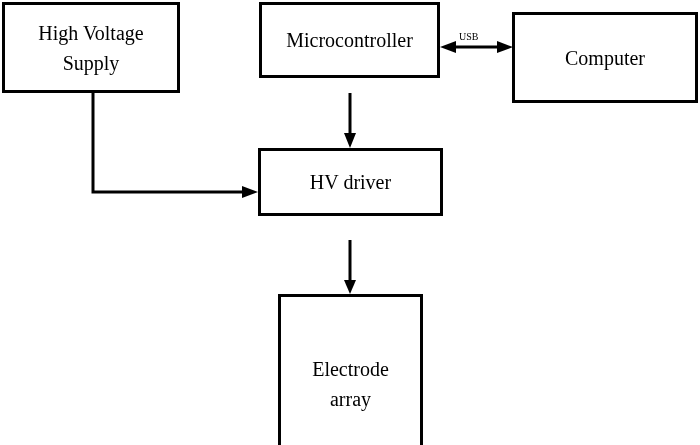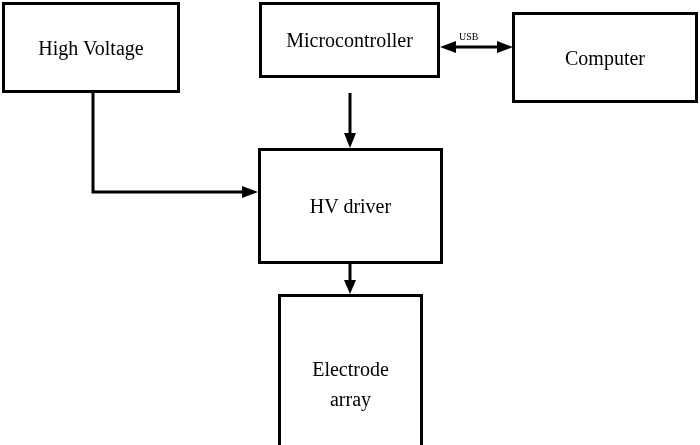--- a/index.html
+++ b/index.html
@@ -35,21 +35,21 @@
     flex-direction: column;
     align-items: center;
     justify-content: center;
     text-align: center;
     font-size: 20px;
     line-height: 30px;
   }
   #hv-supply       { left: 2px;   top: 2px;   width: 178px; height: 91px; }
   #microcontroller { left: 259px; top: 2px;   width: 181px; height: 76px; }
   #computer        { left: 512px; top: 12px;   width: 186px; height: 91px; font-family: Liberation Serif, serif; }
-  #hv-driver       { left: 258px; top: 148px; width: 185px; height: 116px; }
+  #hv-driver       { left: 258px; top: 148px; width: 185px; height: 68px; }
   #electrode-array { left: 278px; top: 294px; width: 145px; height: 180px; }
   .edge-label {
     position: absolute;
     left: 440px;
     top: 29px;
     width: 73px;
     text-align: left;
     font-size: 10px;
     line-height: 16px;
     margin-left: 19px;
@@ -79,20 +79,21 @@
     </g>
 
     <g>
       <line x1="350" y1="240" x2="350" y2="281"></line>
       <polygon points="350,294 344,280 356,280"></polygon>
     </g>
   </svg>
 
   <div class="node" id="hv-supply">
     <span>High Voltage</span>
+    <span>Supply</span>
   </div>
 
   <div class="node" id="microcontroller">
     <span>Microcontroller</span>
   </div>
 
   <div class="node" id="computer">
     <span>Computer</span>
   </div>
 

